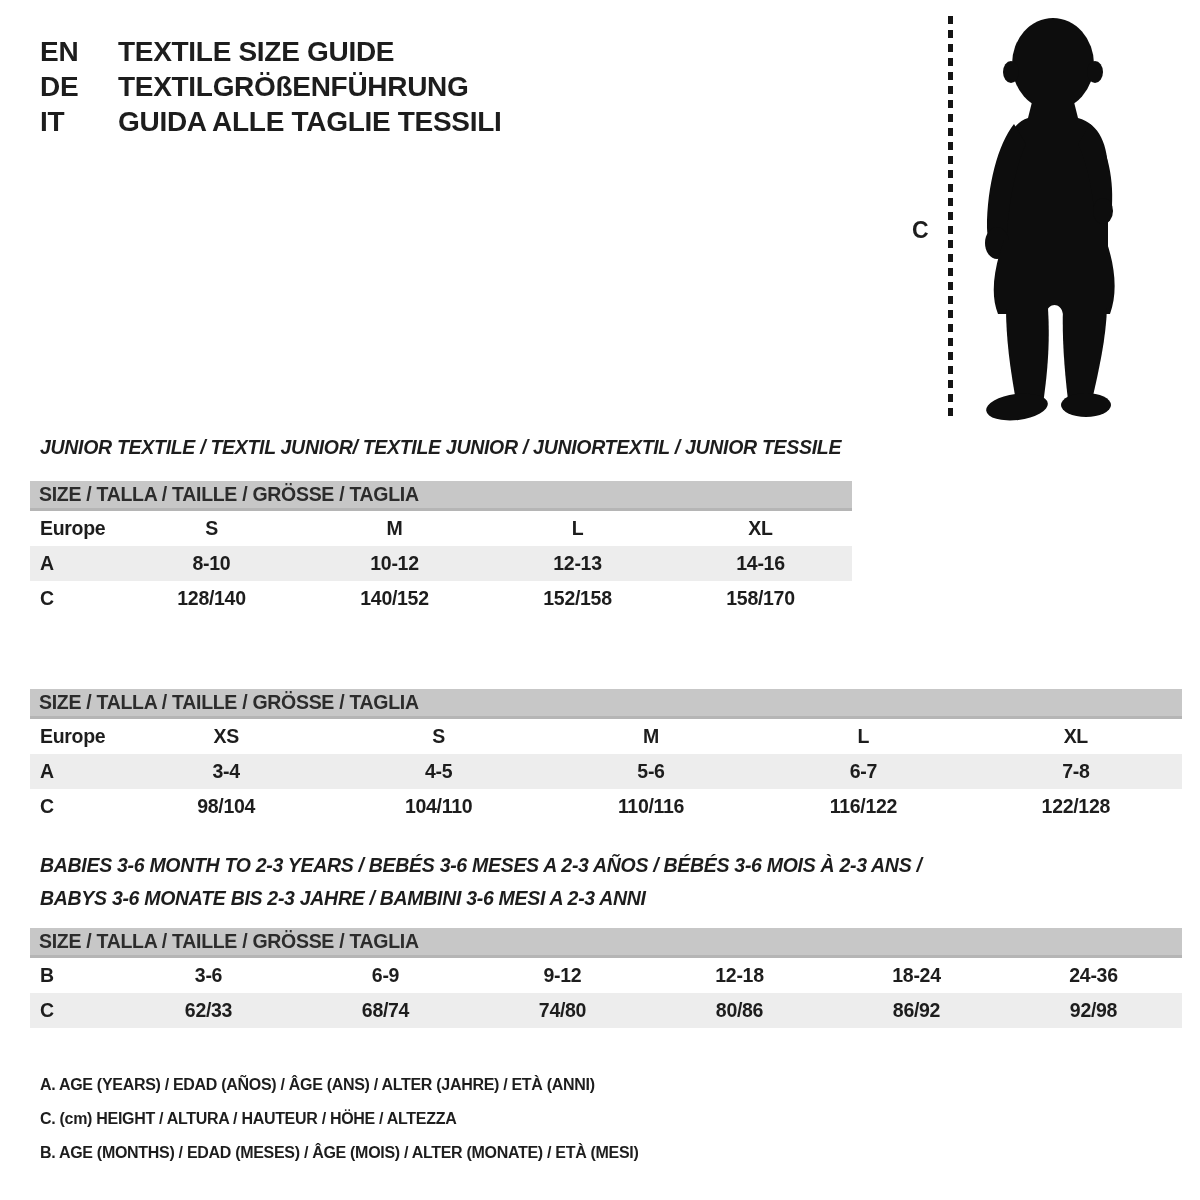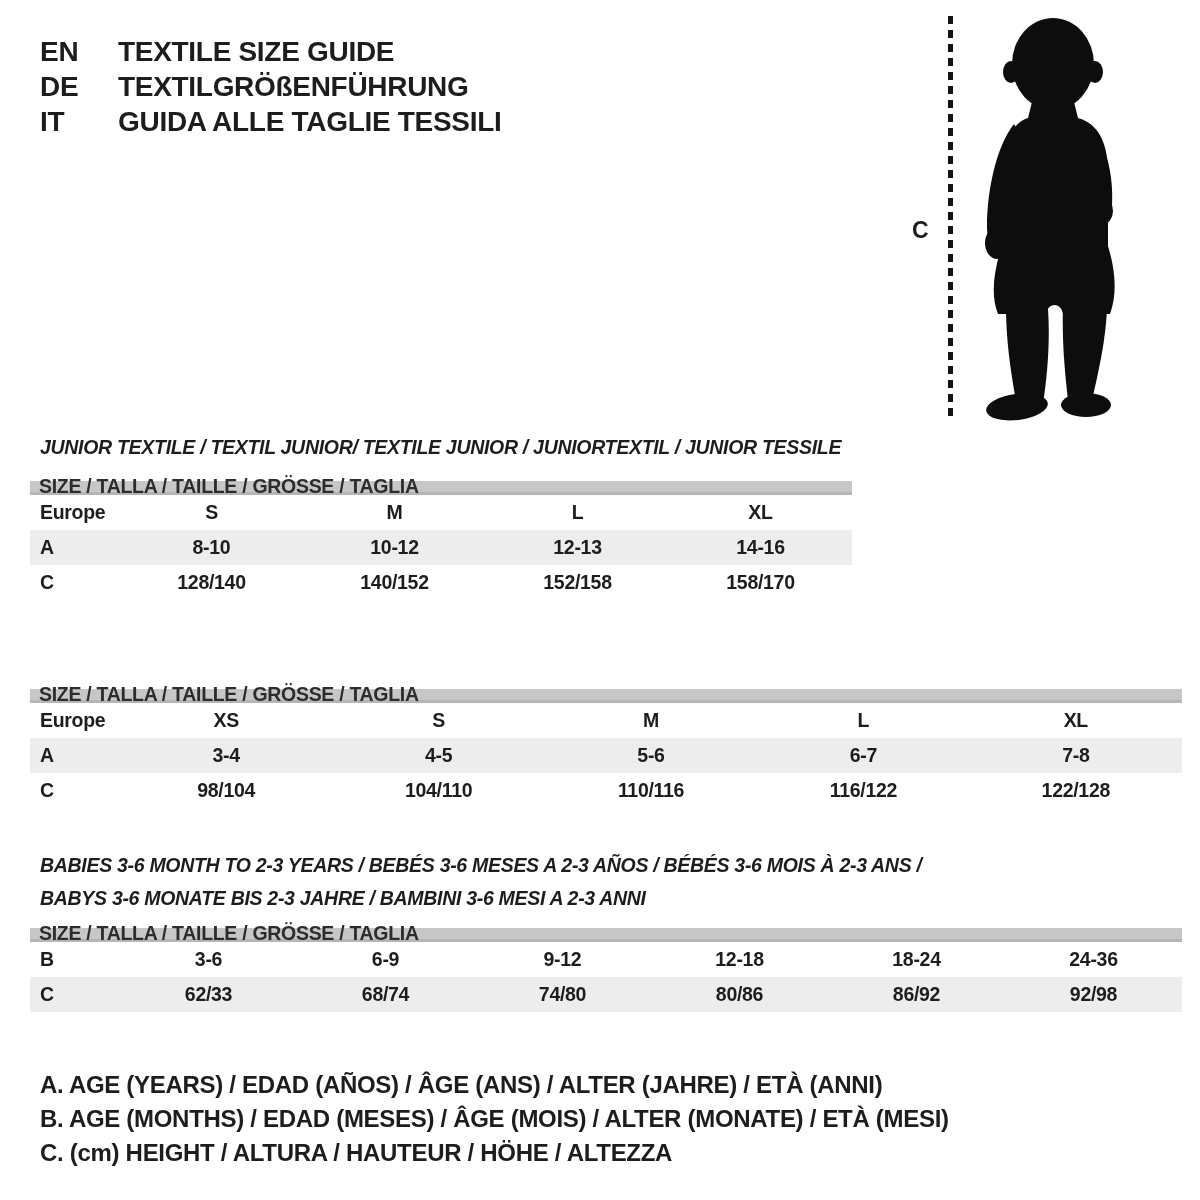--- a/index.html
+++ b/index.html
@@ -23,32 +23,32 @@
                      letter-spacing:-0.3px; white-space:nowrap;font-style:italic; }
   #junior-heading { top:436px; }
   #children-heading { top:644px; }
   #babies-heading { top:849px; line-height:33px; }
   .subsc { font-size:13px; vertical-align:-4px; }
   
   .size-table { position:absolute; left:30px; }
   #junior-table { top:481px; width:822px; }
   #children-table { top:689px; width:1152px; }
   #babies-table { top:928px; width:1152px; }
-  .bar { height:14px; background:#c7c7c7; border-bottom:3px solid #b5b5b5;
+  .bar { height:30px; background:#c7c7c7; border-bottom:3px solid #b5b5b5;
          display:flex; align-items:center; padding-left:9px; box-sizing:border-box;
          font-size:19.5px; font-weight:bold; color:#2c2c2c; letter-spacing:-0.3px; }
   .trow { display:flex; height:35px; align-items:center;
           font-size:19.5px; font-weight:bold; letter-spacing:-0.3px;justify-content:center; }
   .trow.stripe { background:#ededed; }
   .tlabel { width:90px; padding-left:10px; box-sizing:border-box; }
   .tcell { flex:1; text-align:center; }
   
   .legend { position:absolute; left:40px; top:1068px; }
   .legend-line { height:34px; display:flex; align-items:center;
-                 font-size:24px; font-weight:bold; letter-spacing:-0.3px; }
+                 font-size:16px; font-weight:bold; letter-spacing:-0.3px; }
 </style>
 </head>
 <body>
 
 <div class="page">
 
   <div class="langs">
     <div class="lang-row">
       <span class="lang-code">EN</span>
       <span class="lang-label">TEXTILE SIZE GUIDE</span>
@@ -156,17 +156,17 @@
       <span class="tcell">68/74</span>
       <span class="tcell">74/80</span>
       <span class="tcell">80/86</span>
       <span class="tcell">86/92</span>
       <span class="tcell">92/98</span>
     </div>
   </div>
 
   <div class="legend">
     <div class="legend-line">A. AGE (YEARS) / EDAD (AÑOS) / ÂGE (ANS) / ALTER (JAHRE) / ETÀ (ANNI)</div>
+    <div class="legend-line">C. (cm) HEIGHT / ALTURA / HAUTEUR / HÖHE / ALTEZZA</div>
     <div class="legend-line">B. AGE (MONTHS) / EDAD (MESES) / ÂGE (MOIS) / ALTER (MONATE) / ETÀ (MESI)</div>
-    <div class="legend-line">C. (cm) HEIGHT / ALTURA / HAUTEUR / HÖHE / ALTEZZA</div>
   </div>
 
 </div>
 
 </body></html>

